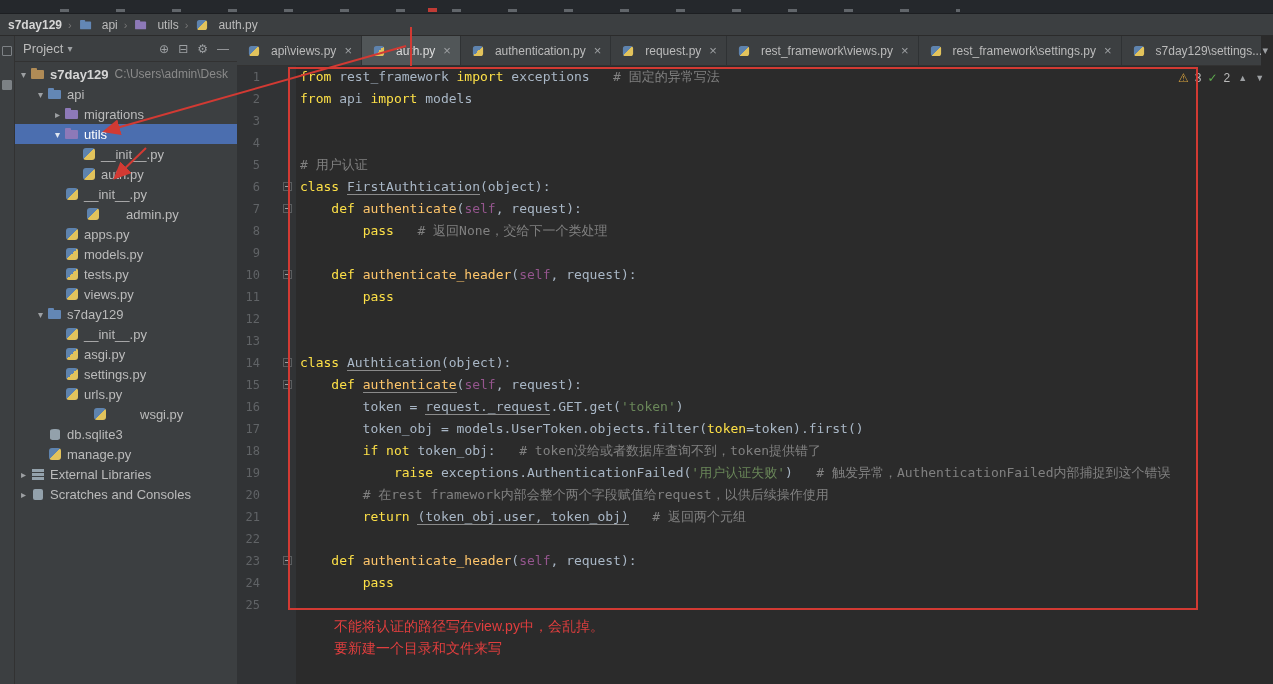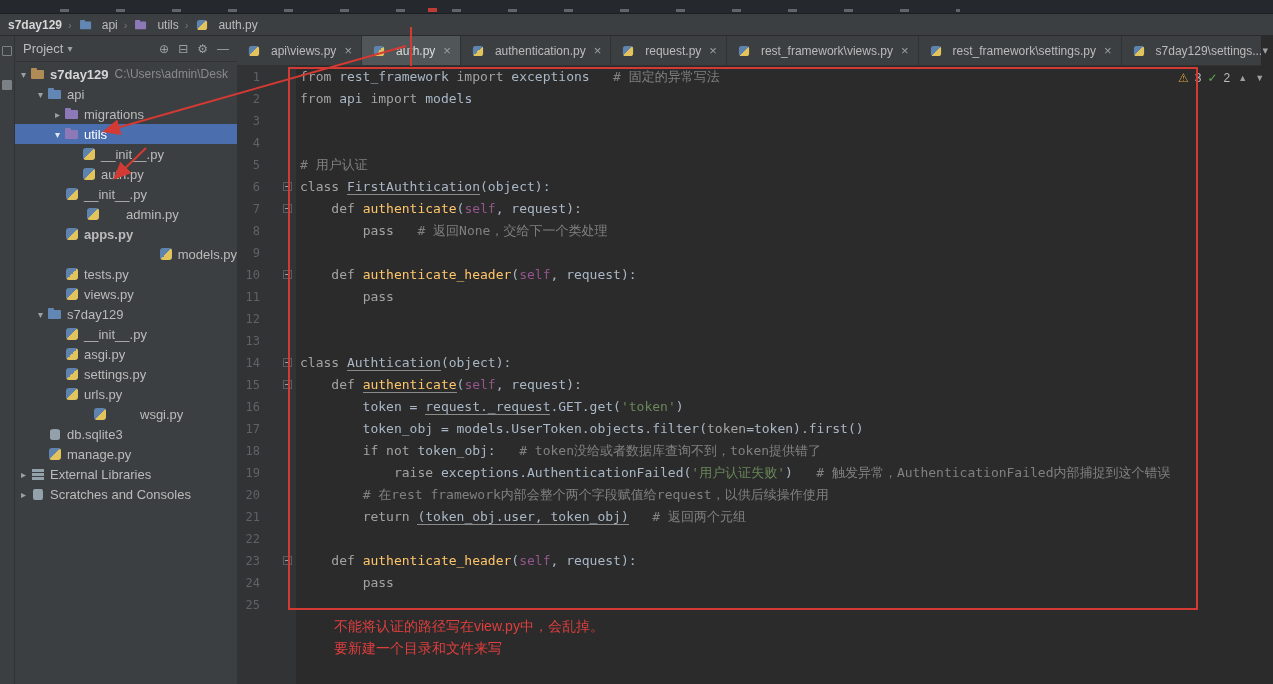--- a/index.html
+++ b/index.html
@@ -68,21 +68,21 @@
 
   
   .gutter{position:absolute;left:237px;top:66px;width:59px;bottom:0;background:#313335}
   .gutter-line{height:22px;line-height:22px;text-align:right;padding-right:36px;color:#606366;
     font:12px/22px "DejaVu Sans Mono",monospace}
   .fold{position:absolute;left:283px;width:9px;height:9px;border:1px solid #5a5d5f;background:#313335;z-index:2}
   .fold::before{content:"";position:absolute;left:1px;top:3px;width:5px;height:1px;background:#9da0a3}
   .code{position:absolute;left:296px;top:66px;right:0;bottom:0;overflow:hidden;
     font:13px/22px "DejaVu Sans Mono",monospace;color:#a9b7c6}
   .code-line{height:22px;white-space:pre;padding-left:4px}
-  .kw{color:#a3a3a3}
+  .kw{color:#fde047}
   .cm{color:#808080}
   .str{color:#6a8759}
   .fn{color:#ffc66b}
   .slf{color:#94558d}
   .u{border-bottom:1px solid #8a8a8a}
 
   
   .overlay{position:absolute;inset:0;z-index:50;pointer-events:none}
   .ann-notes{position:absolute;left:334px;top:615px;z-index:51;color:#e03e3e;font-size:14px;line-height:22px;
     font-family:"Liberation Sans","DejaVu Sans",sans-serif}
@@ -169,26 +169,26 @@
         <div class="tree-row" style="padding-left: 36px;">
           <span class="chev"></span>
           <span class="t-icon py"></span>
           <span class="t-label">__init__.py</span>
         </div>
         <div class="tree-row" style="padding-left: 36px; gap: 21px;">
           <span class="chev"></span>
           <span class="t-icon py"></span>
           <span class="t-label">admin.py</span>
         </div>
-        <div class="tree-row" style="padding-left: 36px; font-weight: bold;">
+        <div class="tree-row" style="padding-left: 36px;">
           <span class="chev"></span>
           <span class="t-icon py"></span>
           <span class="t-label">apps.py</span>
         </div>
-        <div class="tree-row" style="padding-left: 36px; justify-content: flex-end;">
+        <div class="tree-row" style="padding-left: 36px;">
           <span class="chev"></span>
           <span class="t-icon py"></span>
           <span class="t-label">models.py</span>
         </div>
         <div class="tree-row" style="padding-left: 36px;">
           <span class="chev"></span>
           <span class="t-icon py"></span>
           <span class="t-label">tests.py</span>
         </div>
         <div class="tree-row" style="padding-left: 36px;">

